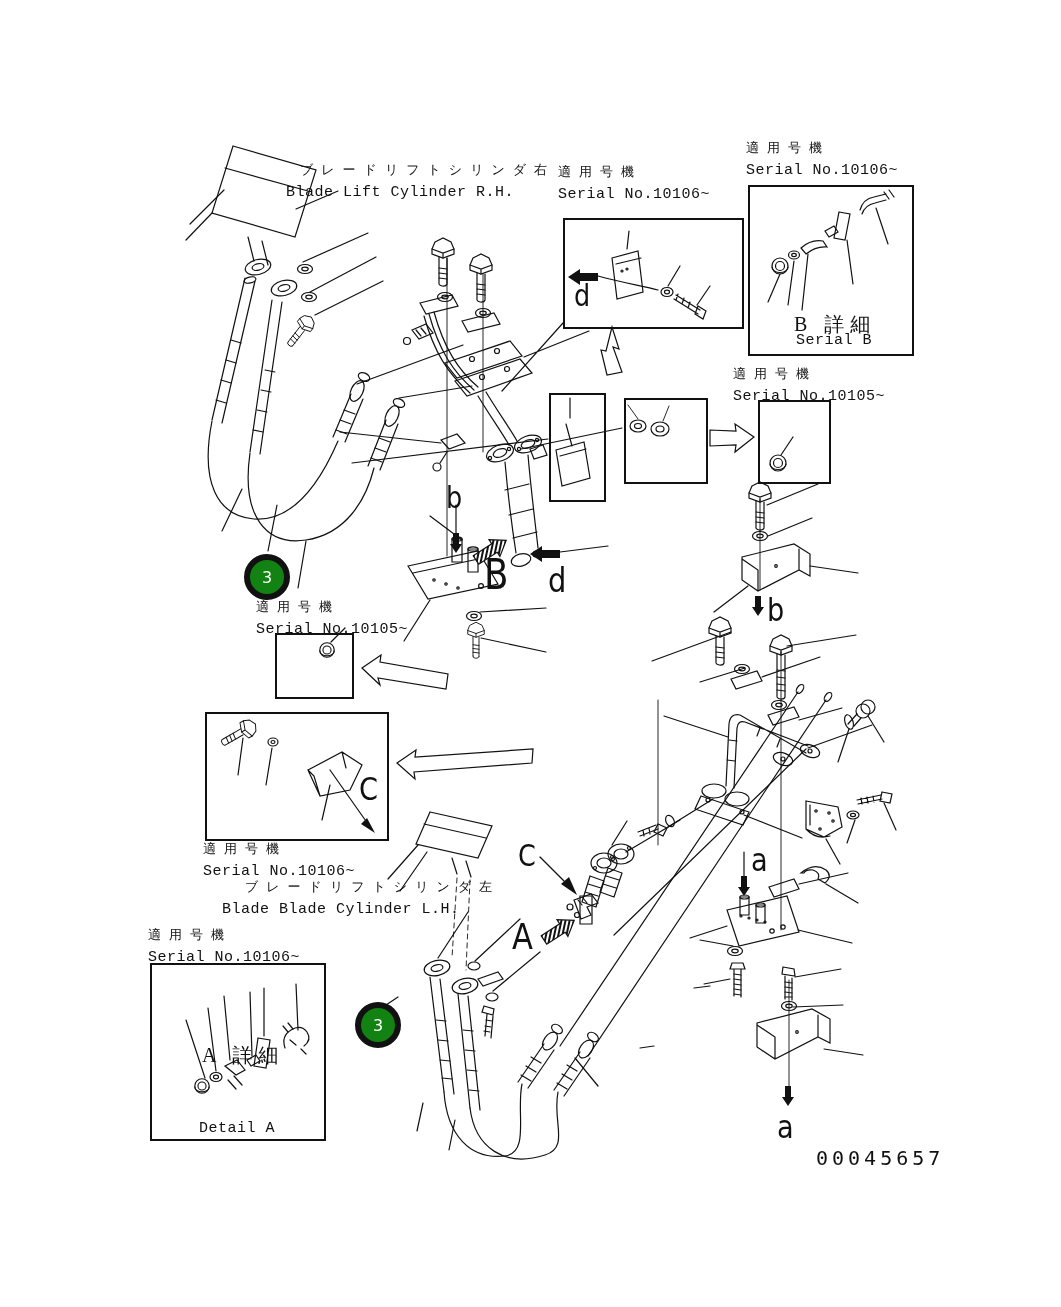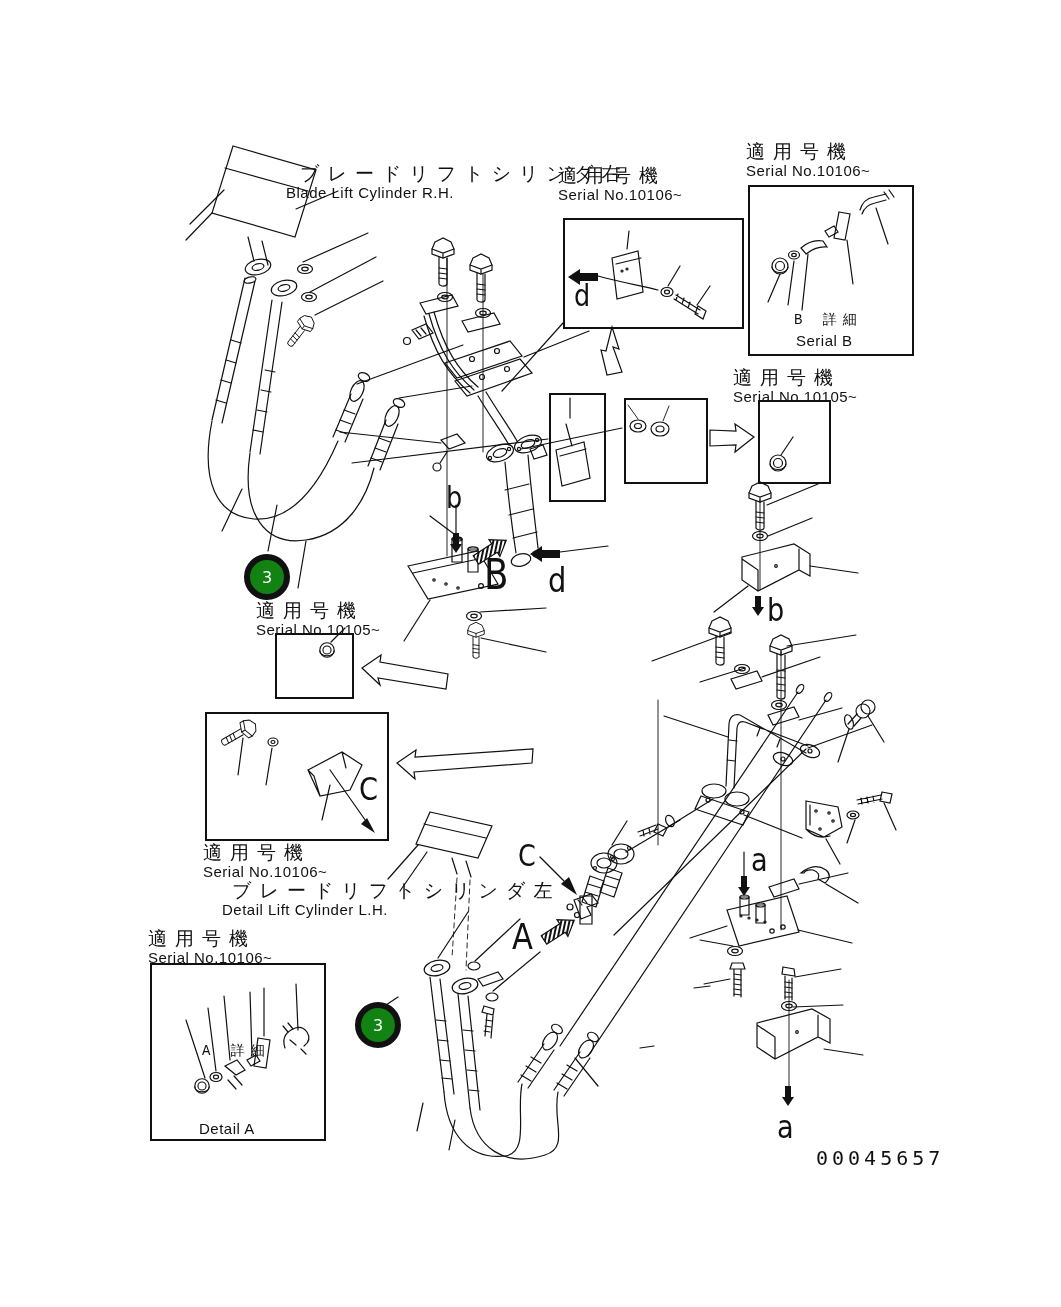--- a/index.html
+++ b/index.html
@@ -1,21 +1,21 @@
 <!DOCTYPE html>
 <html><head>
 <meta charset="utf-8">
 <style>
   html,body{margin:0;padding:0;background:#fff;}
   .stage{position:relative;width:1061px;height:1307px;background:#ffffff;overflow:hidden;
          font-family:"DejaVu Sans Mono",monospace;color:#111;}
   .abs{position:absolute;white-space:nowrap;}
-  .jp{font-family:Liberation Sans, sans-serif;font-size:19px;letter-spacing:8px;}
-  .en{font-family:Liberation Sans, sans-serif;font-size:15px;letter-spacing:0.5px;}
-  .cap-jp{font-family:Liberation Mono, monospace;font-size:14px;letter-spacing:6px;}
+  .jp{font-family:Liberation Sans, sans-serif;font-size:13px;letter-spacing:8px;}
+  .en{font-family:Liberation Mono, monospace;font-size:15px;letter-spacing:0.5px;}
+  .cap-jp{font-family:Liberation Serif, serif;font-size:20px;letter-spacing:6px;}
   .box{position:absolute;border:2px solid #111;background:transparent;}
   .letter{position:absolute;font-family:"DejaVu Sans",sans-serif;color:#111;
           transform:scaleX(.85);transform-origin:left top;font-weight:400;}
   .marker{position:absolute;width:34px;height:34px;border-radius:50%;
           background:#128212;border:6px solid #111;display:flex;
           align-items:center;justify-content:center;color:#fff;
           font-family:"DejaVu Sans",sans-serif;font-size:16px;}
   svg{position:absolute;left:0;top:0;}
   .pn{font-family:"DejaVu Sans Mono",monospace;font-size:20px;letter-spacing:4px;}
 </style>
@@ -398,22 +398,22 @@
 
 <div class="abs jp" style="left:733px;top:365px">適用号機</div>
 <div class="abs en" style="left:733px;top:388px">Serial No.10105~</div>
 
 <div class="abs jp" style="left:256px;top:598px">適用号機</div>
 <div class="abs en" style="left:256px;top:621px">Serial No.10105~</div>
 
 <div class="abs jp" style="left:203px;top:840px">適用号機</div>
 <div class="abs en" style="left:203px;top:863px">Serial No.10106~</div>
 
-<div class="abs jp" style="left:232px;top:878px">ブレードリフトシリンダ左</div>
-<div class="abs en" style="left:222px;top:901px">Detail Lift Cylinder L.H.</div>
+<div class="abs jp" style="left:245px;top:878px">ブレードリフトシリンダ左</div>
+<div class="abs en" style="left:222px;top:901px">Blade Blade Cylinder L.H.</div>
 
 <div class="abs jp" style="left:148px;top:926px">適用号機</div>
 <div class="abs en" style="left:148px;top:949px">Serial No.10106~</div>
 
 <div class="abs cap-jp" style="left:794px;top:311px">B 詳細</div>
 <div class="abs en" style="left:796px;top:332px">Serial B</div>
 
 <div class="abs cap-jp" style="left:202px;top:1042px">A 詳細</div>
 <div class="abs en" style="left:199px;top:1120px">Detail A</div>
 

